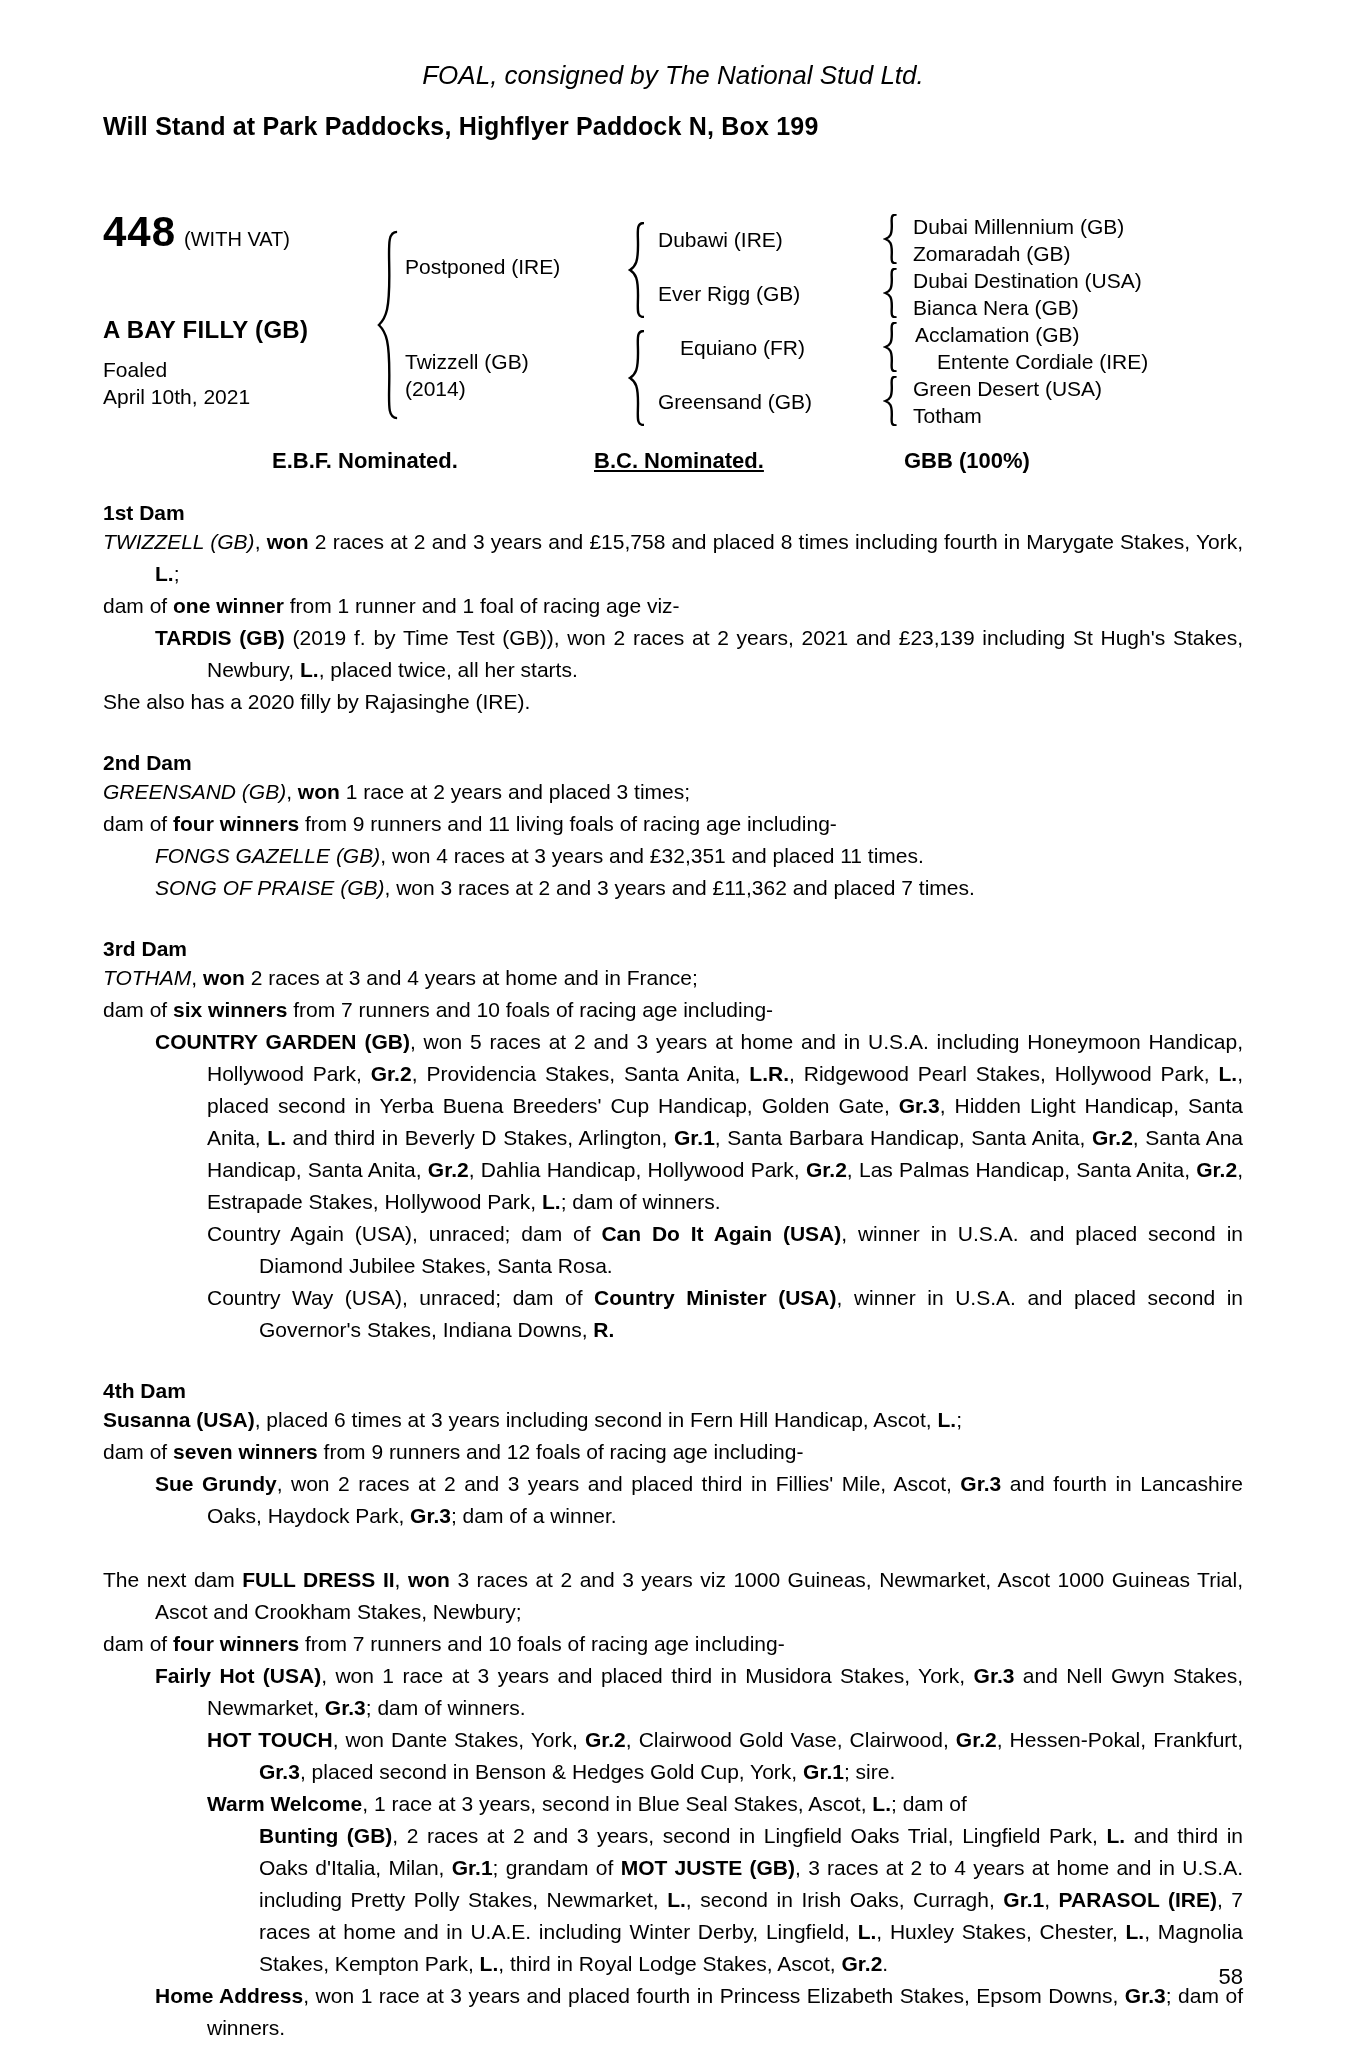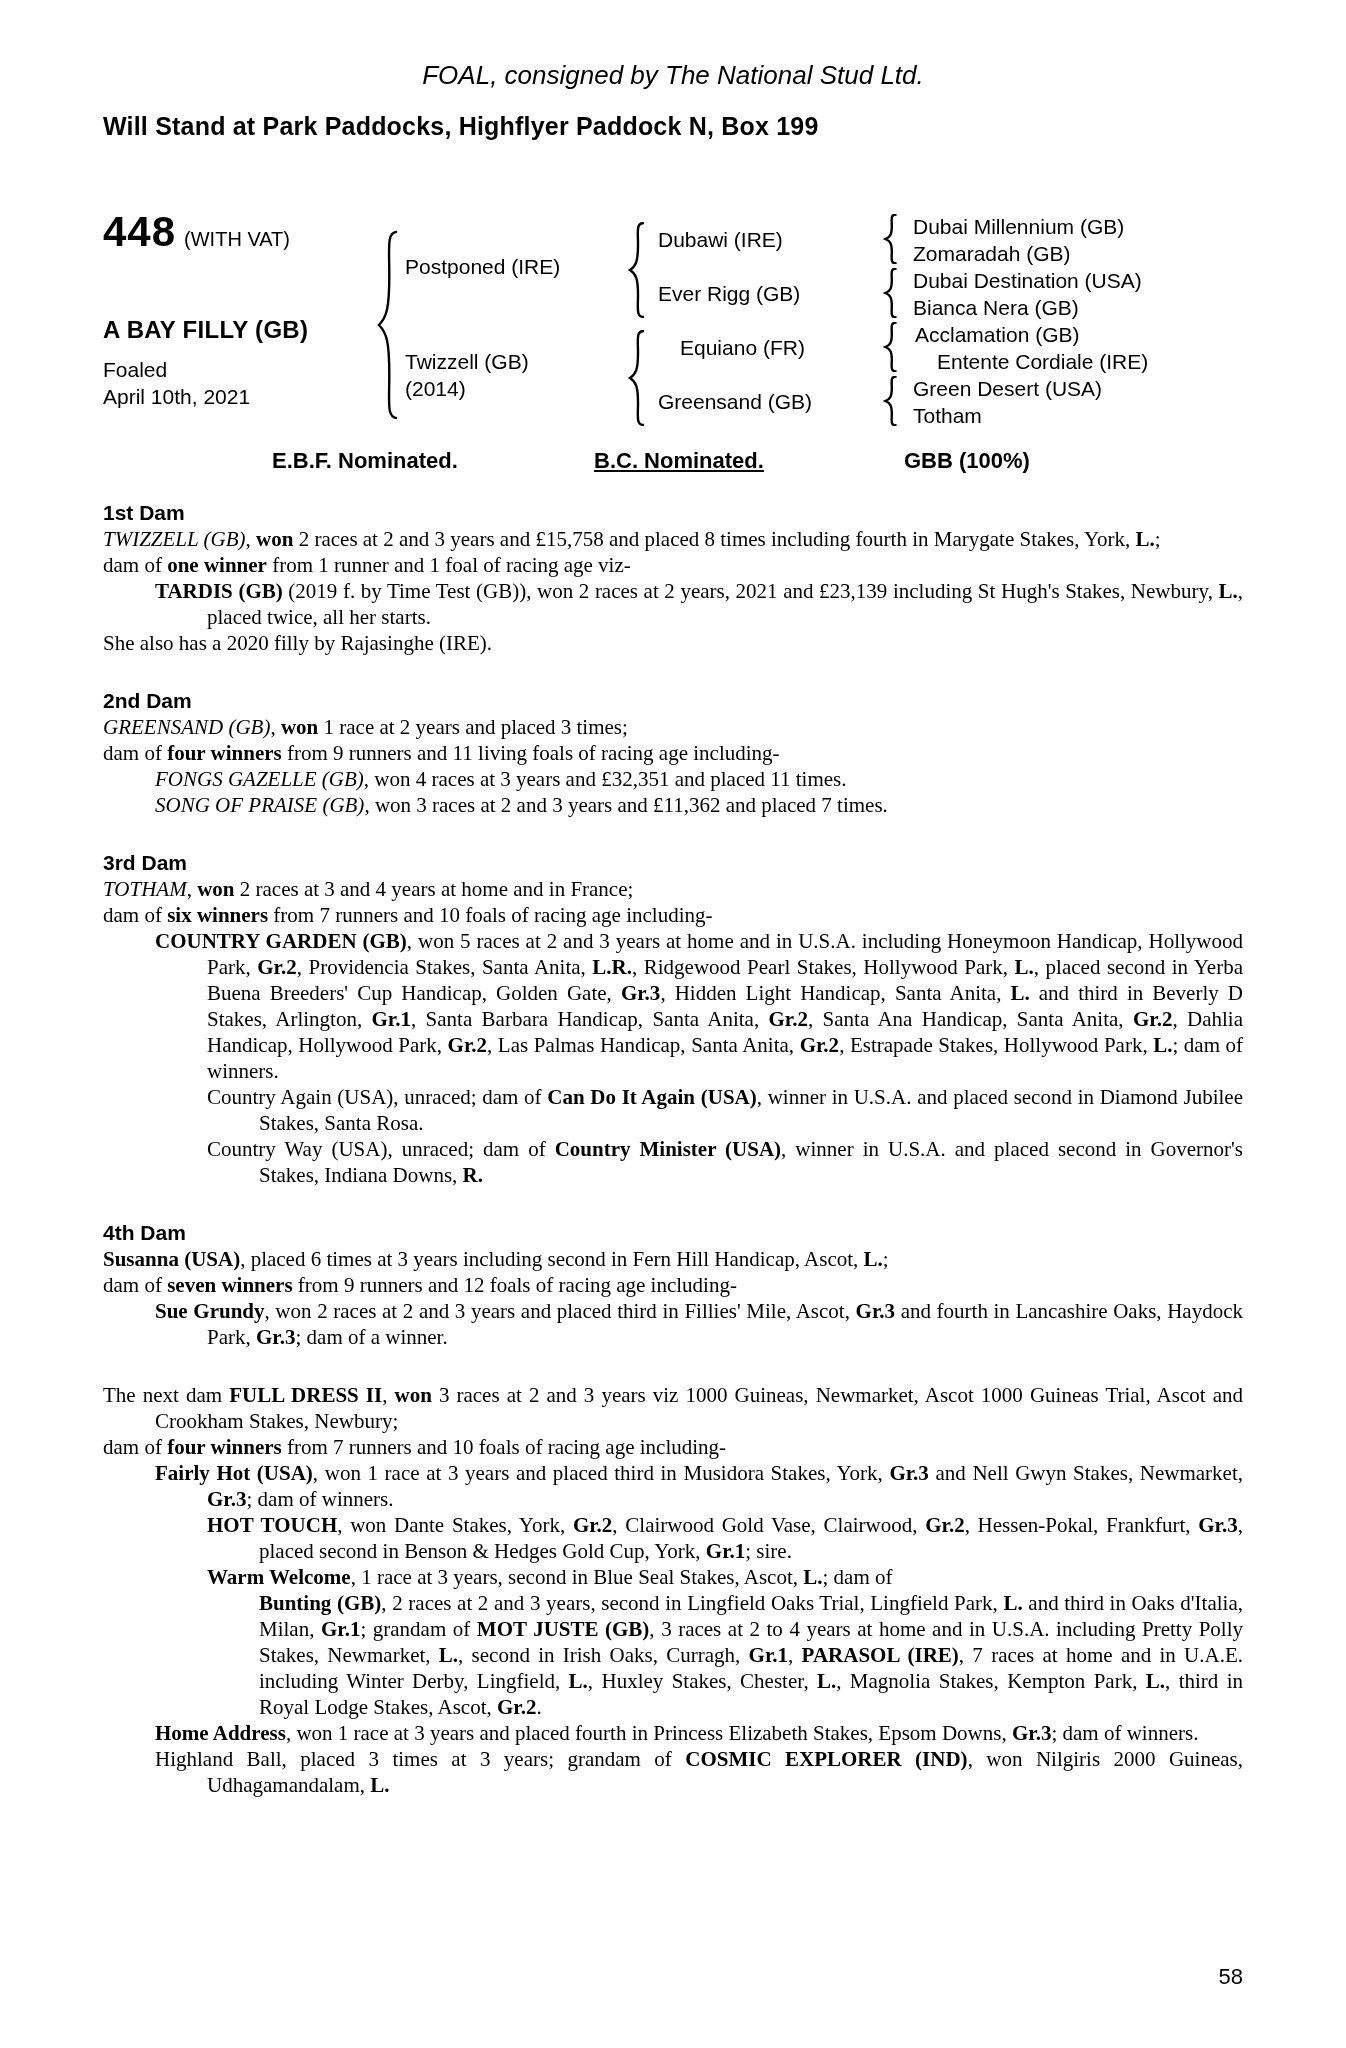--- a/index.html
+++ b/index.html
@@ -25,21 +25,21 @@
   .brace{position:absolute;}
   .brace path{fill:none;stroke:#000;stroke-width:2.4;}
   
   .noms{position:relative;height:26px;margin-top:10px;font-weight:bold;font-size:22px;}
   .noms span{position:absolute;top:0;white-space:nowrap;}
   .nom-ebf{left:157px;margin-left:12px;} .nom-bc{left:491px;text-decoration:underline;} .nom-gbb{left:801px;}
   
   .section{margin-top:32px;}
   .section.first{margin-top:26px;}
   .sec-head{font-size:21px;font-weight:bold;line-height:26px;margin:0;}
-  .para{margin:0;font-size:21px;line-height:26px;text-align:justify;font-family:Liberation Serif, serif;}
+  .para{margin:0;font-size:21px;line-height:32px;text-align:justify;}
   .ind0{padding-left:52px;text-indent:-52px;}
   .ind1{padding-left:104px;text-indent:-52px;}
   .ind2{padding-left:156px;text-indent:-52px;}
   .ind3{padding-left:156px;text-indent:0;}
   .b{font-weight:bold;}
   .i{font-style:italic;}
   .page-num{position:absolute;right:103px;bottom:58px;font-size:22px;}
 </style>
 </head>
 <body>

